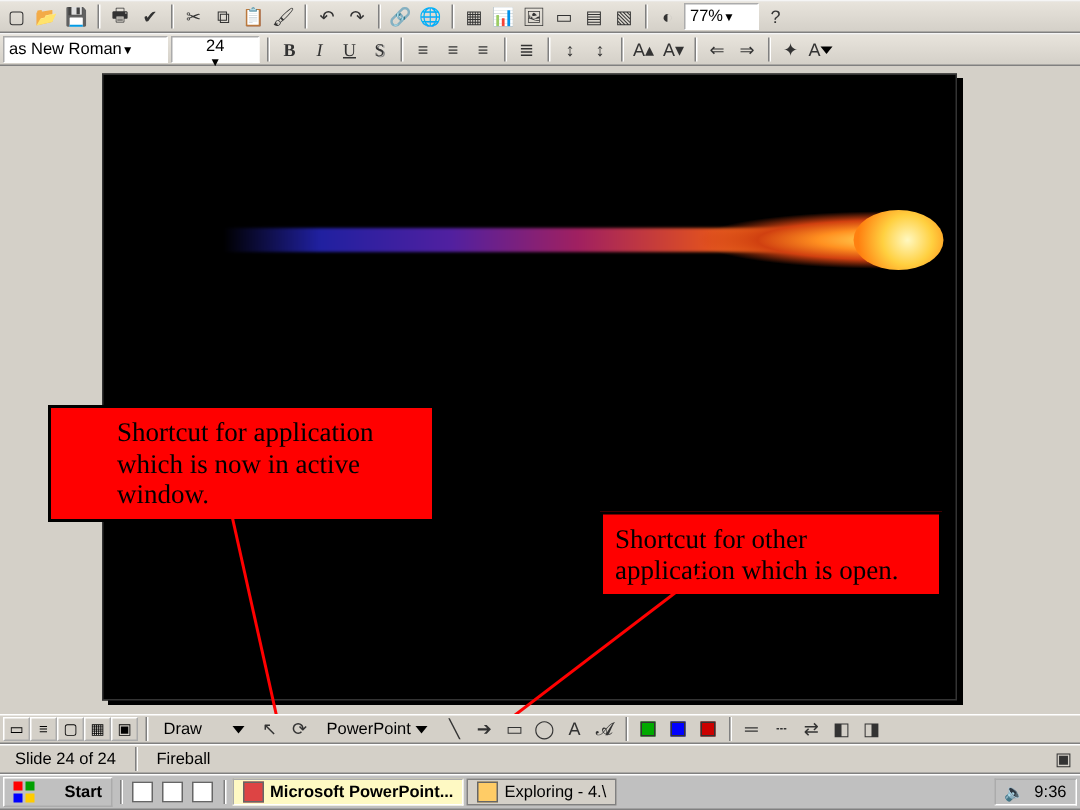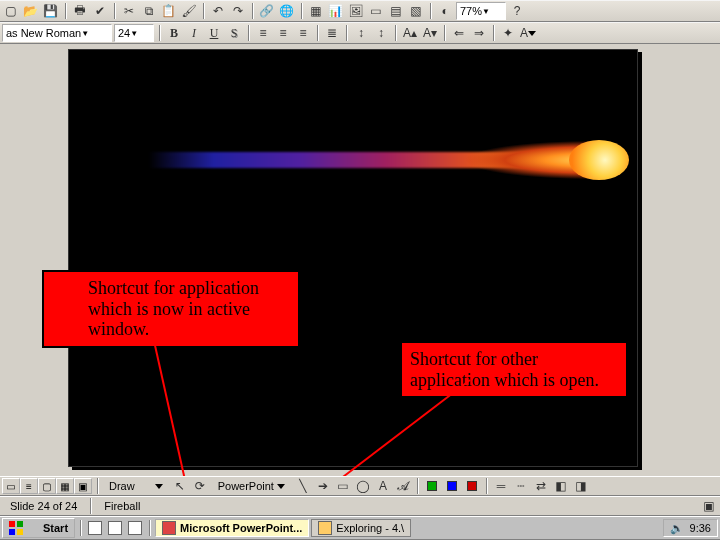--- a/index.html
+++ b/index.html
@@ -35,21 +35,21 @@
     height: 18px;
     border: 1px inset #fff;
     background: #fff;
     font-size: 11px;
     padding: 0 3px;
     display: flex;
     align-items: center;
     justify-content: flex-start;
   }
   .font-name { width: 110px; }
-  .font-size { width: 40px; }
+  .font-size { width: 59px; flex-direction: column; }
   .dd-arrow { font-size: 8px; color: #000; }
   .zoom-box { width: 50px; }
   .bold { font-weight: bold; font-family: "Times New Roman", serif;}
   .italic { font-style: italic; font-family: "Times New Roman", serif;}
   .underline { text-decoration: underline; font-family: "Times New Roman", serif;}
   .shadow-s { font-family: "Times New Roman", serif; text-shadow: 1px 1px #888;}
   .color-well { width:10px;height:10px;display:inline-block;background:#c00;border:1px solid #333;}
 
   
   .work {
@@ -106,21 +106,21 @@
   .callout {
     position: absolute;
     background: #ff0000;
     border: 2px solid #000;
     padding: 6px 8px;
     font-family: "Times New Roman", serif;
     font-size: 18px;
     line-height: 1.15;
     color: #000;
   }
-  .callout.c1 { left: 42px; top: 226px; width: 258px; padding-left: 44px; }
+  .callout.c1 { left: 32px; top: 226px; width: 258px; padding-left: 44px; }
   .callout.c2 { left: 400px; top: 297px; width: 228px; }
 
   
   svg.connectors {
     position: absolute; left:0; top:0; width:720px; height:540px;
     pointer-events:none;
   }
 
   
   .lower {

